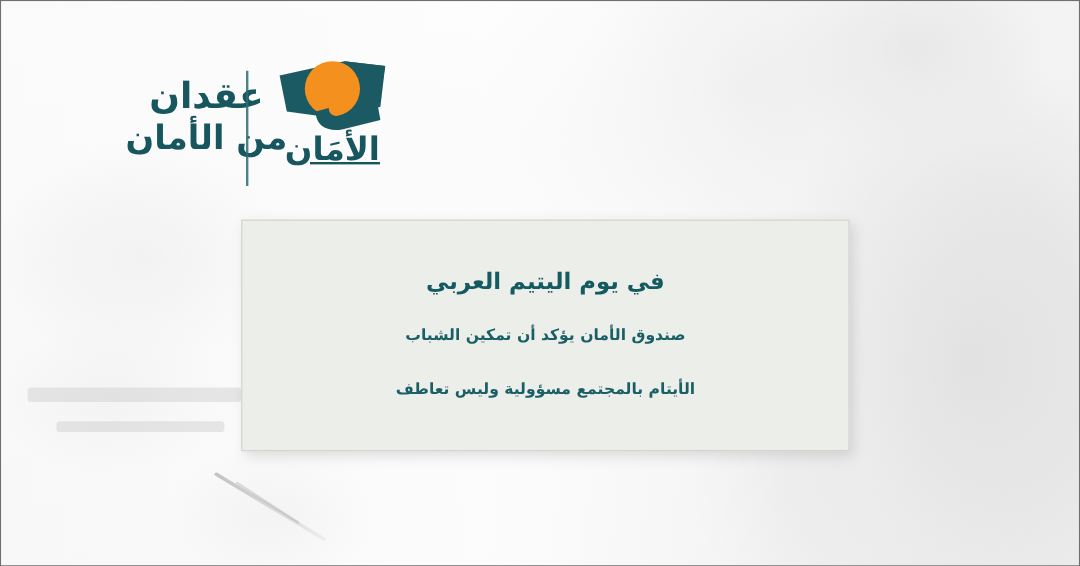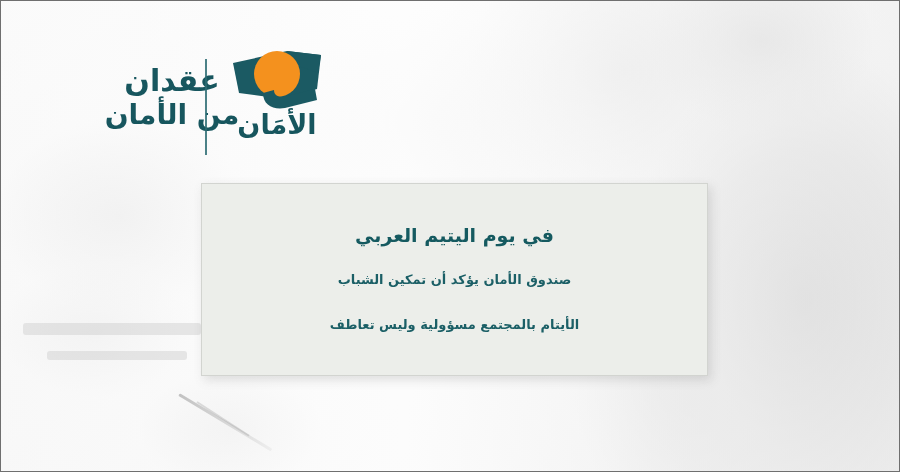--- a/index.html
+++ b/index.html
@@ -134,20 +134,21 @@
     position: absolute;
     left: 176px;
     top: 60px;
     width: 104px;
     text-align: center;
     font-size: 27px;
     font-weight: 700;
     color: #17565e;
     direction: rtl;
     white-space: nowrap;
+    text-decoration: underline;
   }
 
   
   .panel {
     position: absolute;
     left: 200px;
     top: 182px;
     width: 507px;
     height: 193px;
     background: #eceeea;

